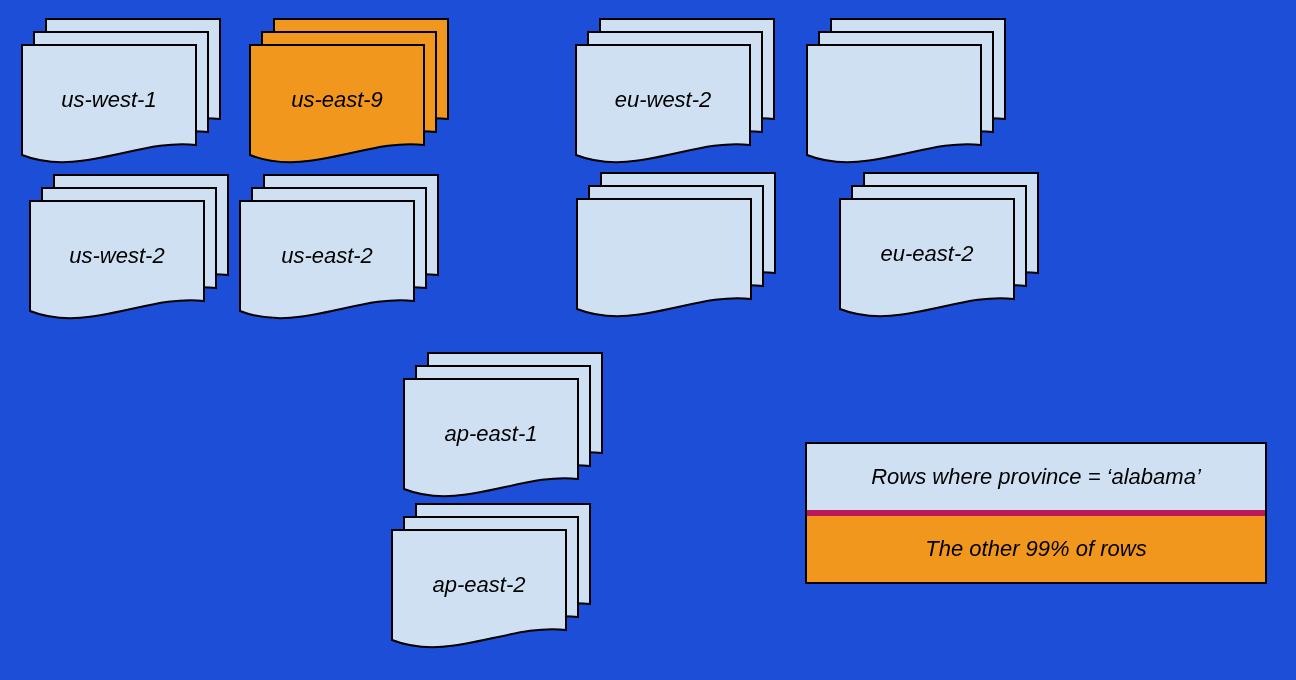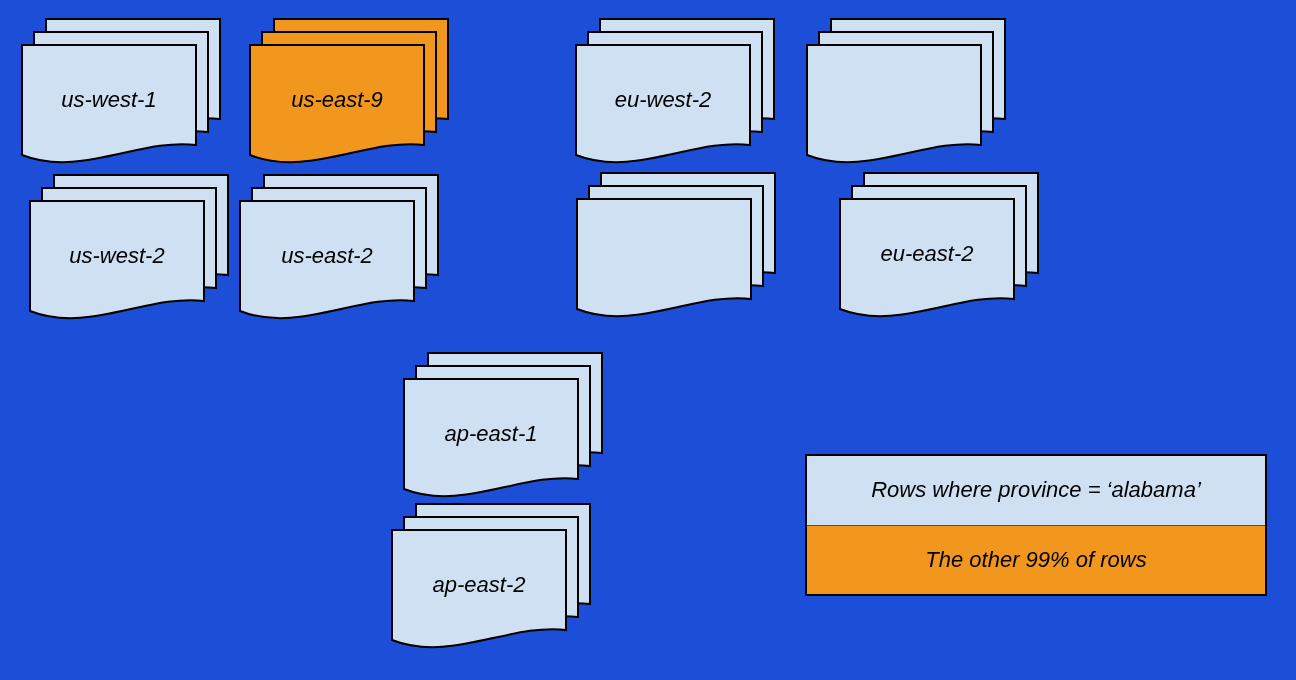--- a/index.html
+++ b/index.html
@@ -54,21 +54,21 @@
   .legend-row {
     flex: 1;
     display: flex;
     align-items: center;
     justify-content: center;
     font-size: 22px;
     color: #000000;
     white-space: nowrap;
   }
   .legend-row + .legend-row {
-    border-top: 1px solid #be185d;
+    border-top: 6px solid #be185d;
   }
 </style>
 </head>
 <body>
 
 <div id="canvas">
   <div id="stacks">
       <div class="stack" style="left: 20px; top: 17px;">
         <svg width="178" height="132" class="stack-page page-back">
           <path d="M2,2 H176 V102 C120,95 60,135 2,112 Z" fill="#cfe0f3" stroke="#000000" stroke-width="2"></path>
@@ -181,21 +181,21 @@
         </svg>
         <svg width="178" height="132" class="stack-page page-middle">
           <path d="M2,2 H176 V102 C120,95 60,135 2,112 Z" fill="#cfe0f3" stroke="#000000" stroke-width="2"></path>
         </svg>
         <svg width="178" height="132" class="stack-page page-front">
           <path d="M2,2 H176 V102 C120,95 60,135 2,112 Z" fill="#cfe0f3" stroke="#000000" stroke-width="2"></path>
         </svg>
         <div class="stack-label" style="color: rgb(0, 0, 0); text-align: center;">ap-east-2</div>
       </div>
     </div>
-  <div id="legend" style="left: 805px; top: 442px; width: 462px; height: 142px; margin-top: 12px;">
+  <div id="legend" style="left: 805px; top: 442px; width: 462px; height: 142px;">
       <div class="legend-row" style="background: rgb(207, 224, 243);">
         <span>Rows where province = ‘alabama’</span>
       </div>
       <div class="legend-row" style="background: rgb(242, 151, 29);">
         <span>The other 99% of rows</span>
       </div>
     </div>
 </div>
 
 </body></html>

